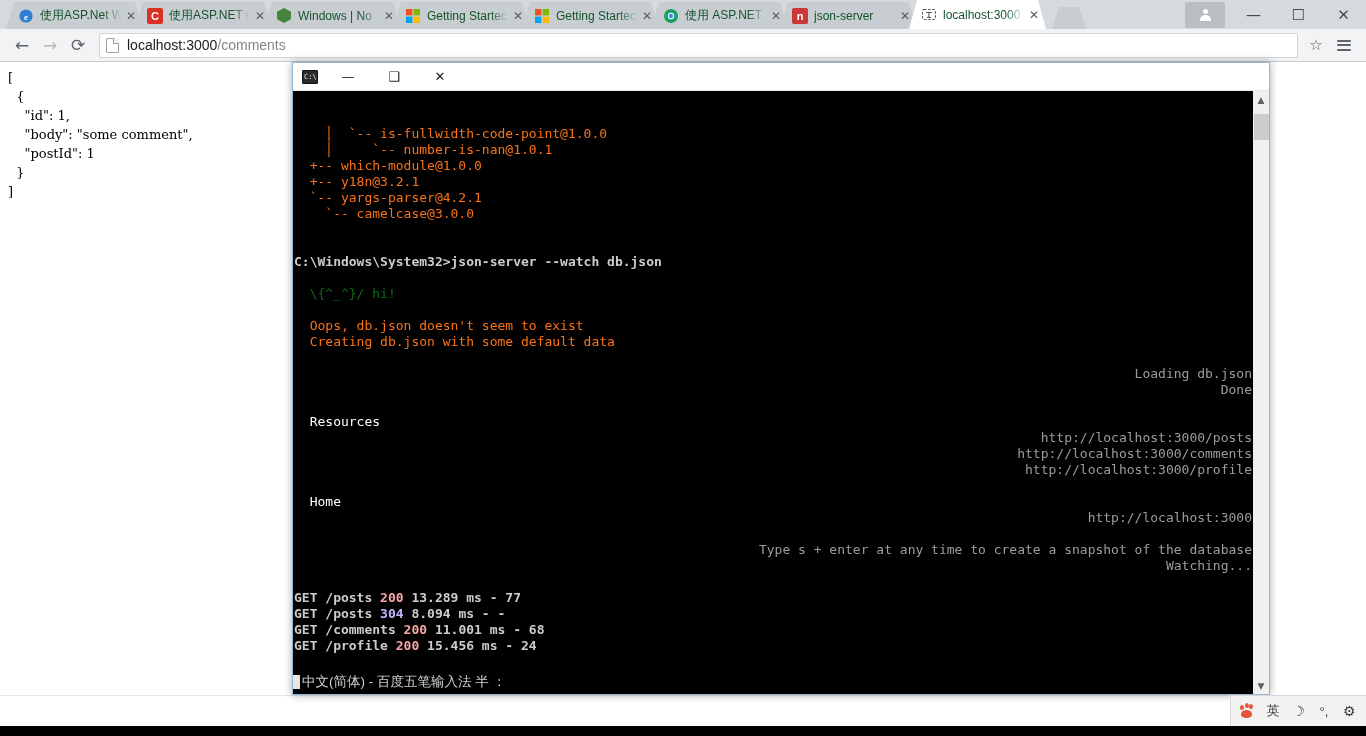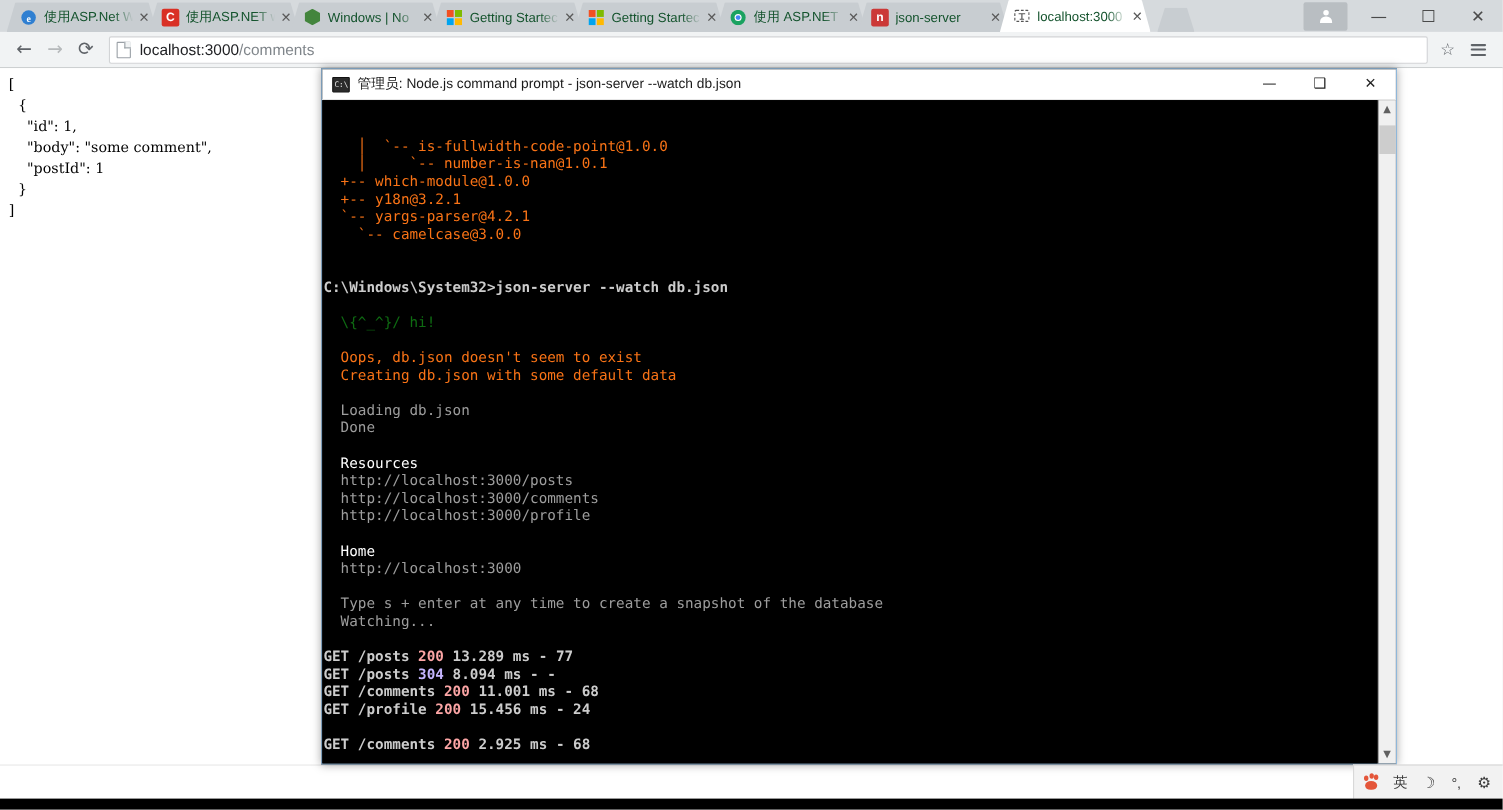--- a/index.html
+++ b/index.html
@@ -178,21 +178,21 @@
     font-size:13px;
     line-height:16px;
     padding: 3px 0 0 1px;
     white-space: pre;
     overflow:hidden;
     position:relative;
   }
   .c-white  { color:#cccccc;font-weight:bold; }
   .c-bright { color:#ffffff; }
   .c-olive  { color:#f97316; }
-  .c-gray   { color:#9d9d9d; }
+  .c-gray   { color:#9d9d9d;text-align:right; }
   .c-green  { color:#fca5a5; }
   .c-dkgreen{ color:#0e6b12; }
   .c-cyan   { color:#c4b5fd; }
 
   .ime-overlay {
     position:absolute; left:0; bottom:0; width:100%;
     height:24px; background:#000;
     display:flex; align-items:center;
     font-family:"Liberation Sans", sans-serif;
     font-size:13.5px; color:#d0d0d0;
@@ -373,29 +373,32 @@
   }
 ]</div>
   </div>
 </div>
 
 <div class="shadow-strip"></div>
 
 <div id="console">
   <div class="con-title">
     <div class="con-icon"></div>
-    <div class="con-title-text">管理员: Node.js command prompt - json-server  --watch db.json</div>
     <div class="con-wc">—</div>
     <div class="con-wc">❑</div>
     <div class="con-wc">✕</div>
   </div>
 
   <div class="con-body">
     <div class="con-text">
       <div id="console-lines"><div class="c-olive">    │  `-- is-fullwidth-code-point@1.0.0</div><div class="c-olive">    │     `-- number-is-nan@1.0.1</div><div class="c-olive">  +-- which-module@1.0.0</div><div class="c-olive">  +-- y18n@3.2.1</div><div class="c-olive">  `-- yargs-parser@4.2.1</div><div class="c-olive">    `-- camelcase@3.0.0</div><div class="c-white">&nbsp;</div><div class="c-white">&nbsp;</div><div class="c-white">C:\Windows\System32&gt;json-server --watch db.json</div><div class="c-white">&nbsp;</div><div class="c-dkgreen">  \{^_^}/ hi!</div><div class="c-white">&nbsp;</div><div class="c-olive">  Oops, db.json doesn't seem to exist</div><div class="c-olive">  Creating db.json with some default data</div><div class="c-white">&nbsp;</div><div class="c-gray">  Loading db.json</div><div class="c-gray">  Done</div><div class="c-white">&nbsp;</div><div class="c-bright">  Resources</div><div class="c-gray">  http://localhost:3000/posts</div><div class="c-gray">  http://localhost:3000/comments</div><div class="c-gray">  http://localhost:3000/profile</div><div class="c-white">&nbsp;</div><div class="c-bright">  Home</div><div class="c-gray">  http://localhost:3000</div><div class="c-white">&nbsp;</div><div class="c-gray">  Type s + enter at any time to create a snapshot of the database</div><div class="c-gray">  Watching...</div><div class="c-white">&nbsp;</div><div class="c-white"><span>GET</span> <span>/posts</span> <span class="c-green">200</span> <span>13.289 ms</span> - <span>77</span></div><div class="c-white"><span>GET</span> <span>/posts</span> <span class="c-cyan">304</span> <span>8.094 ms</span> - <span>-</span></div><div class="c-white"><span>GET</span> <span>/comments</span> <span class="c-green">200</span> <span>11.001 ms</span> - <span>68</span></div><div class="c-white"><span>GET</span> <span>/profile</span> <span class="c-green">200</span> <span>15.456 ms</span> - <span>24</span></div><div class="c-white">&nbsp;</div><div class="c-white"><span>GET</span> <span>/comments</span> <span class="c-green">200</span> <span>2.925 ms</span> - <span>68</span></div></div>
+      <div class="ime-overlay">
+        <div class="ime-caret"></div>
+        <span>中文(简体) - 百度五笔输入法 半 ：</span>
+      </div>
     </div>
     <div class="con-scroll">
       <div class="sb-arrow">▲</div>
       <div class="sb-thumb"></div>
       <div class="sb-arrow">▼</div>
     </div>
   </div>
 </div>
 
 <div id="ime-bar">

